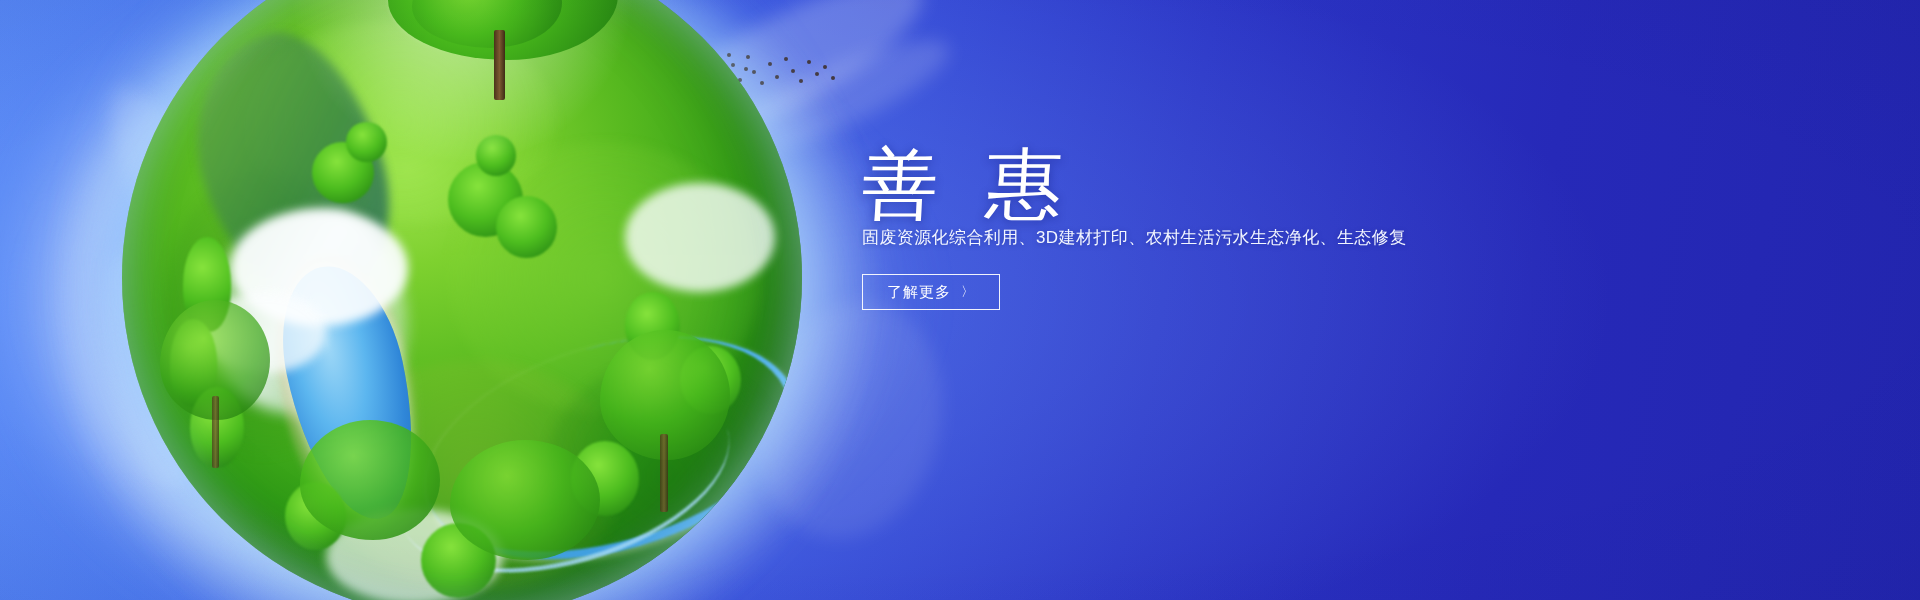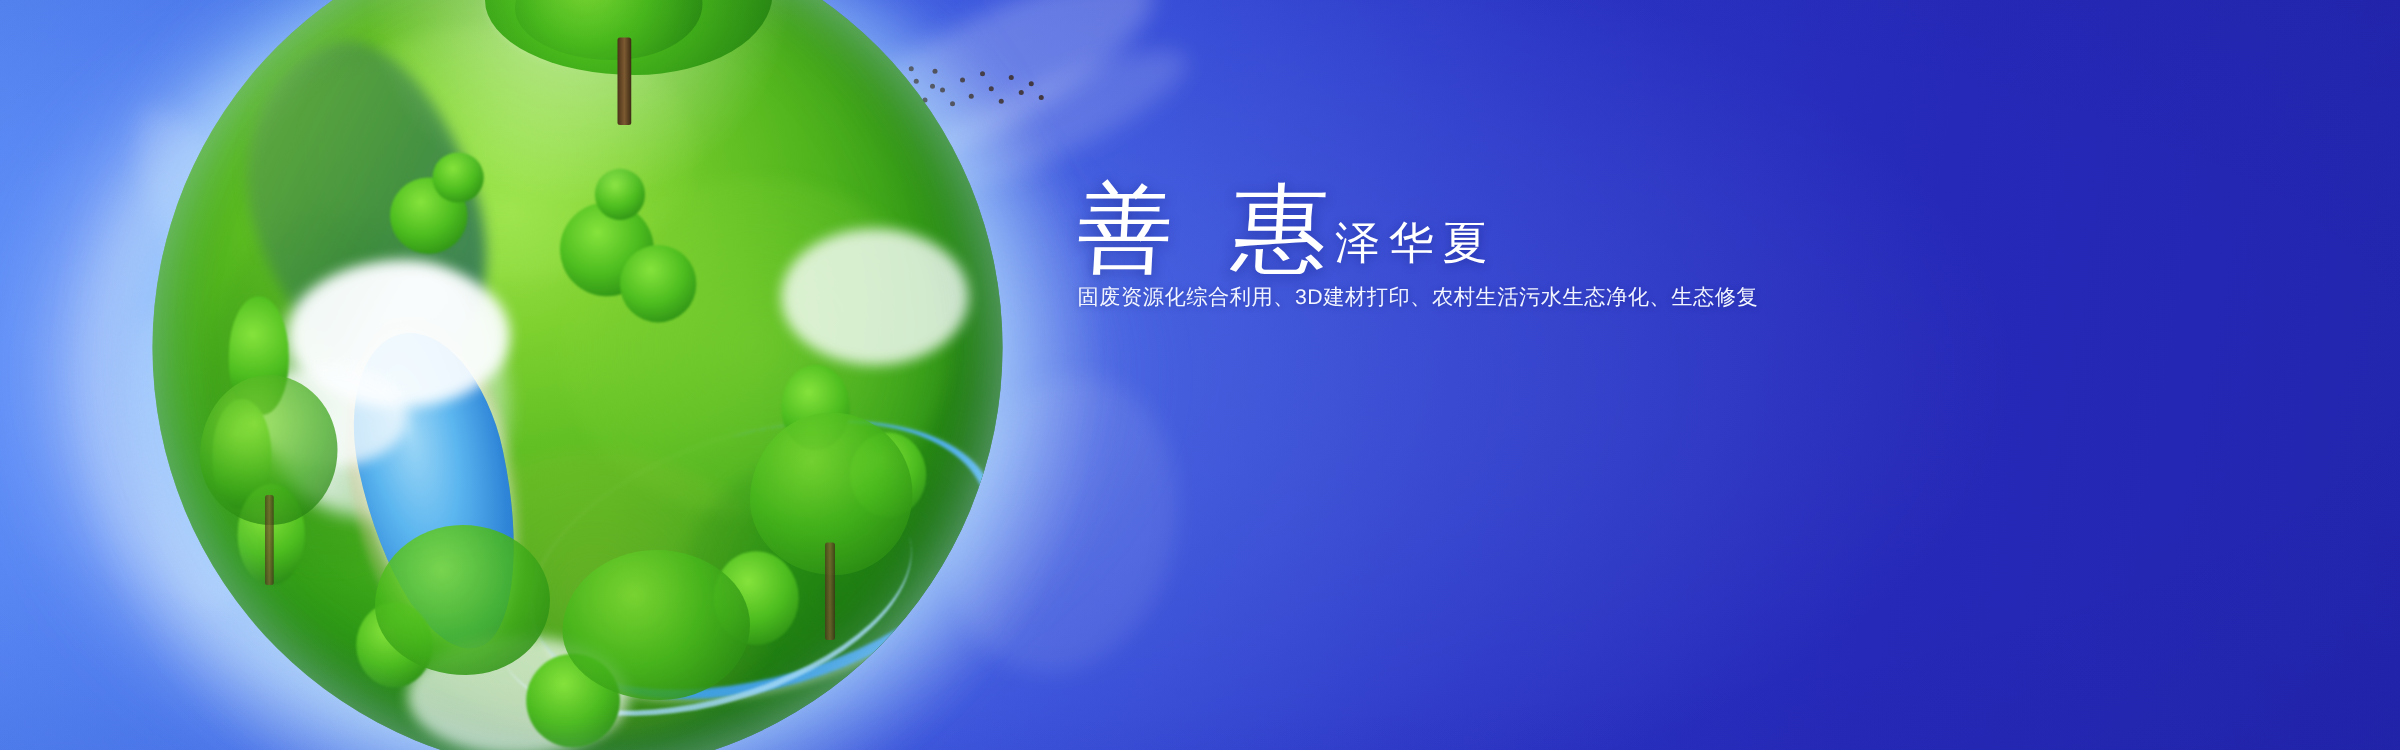--- a/index.html
+++ b/index.html
@@ -315,22 +315,25 @@
 
   <div class="content">
 
     <div class="headline">
       <div class="hl-group">
         <span class="hl-big">善</span>
       </div>
       <div class="gap"></div>
       <div class="hl-group">
         <span class="hl-big">惠</span>
-        <span class="hl-small">泽华夏</span>
       </div>
     </div>
 
 
     <div class="desc">固废资源化综合利用、3D建材打印、农村生活污水生态净化、生态修复</div>
 
+    <button class="cta">
+      <span>了解更多</span>
+      <span class="chev">〉</span>
+    </button>
 
   </div>
 </div>
 
 </body></html>

